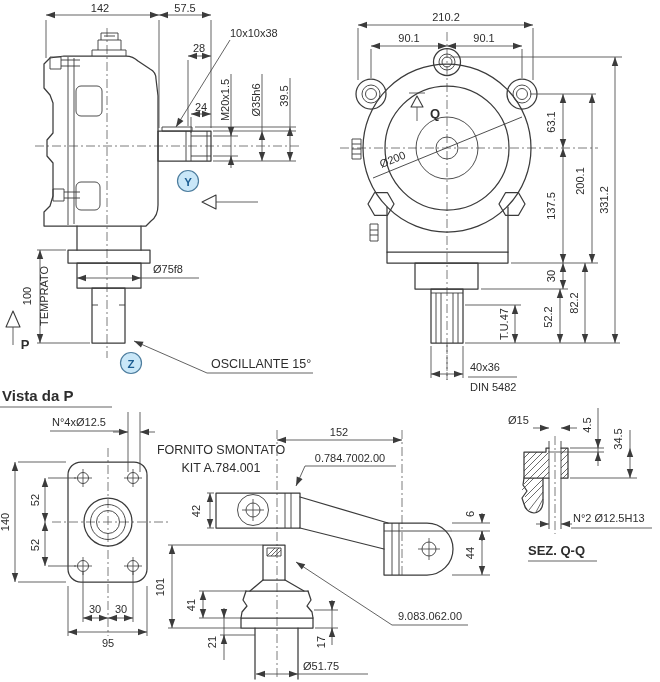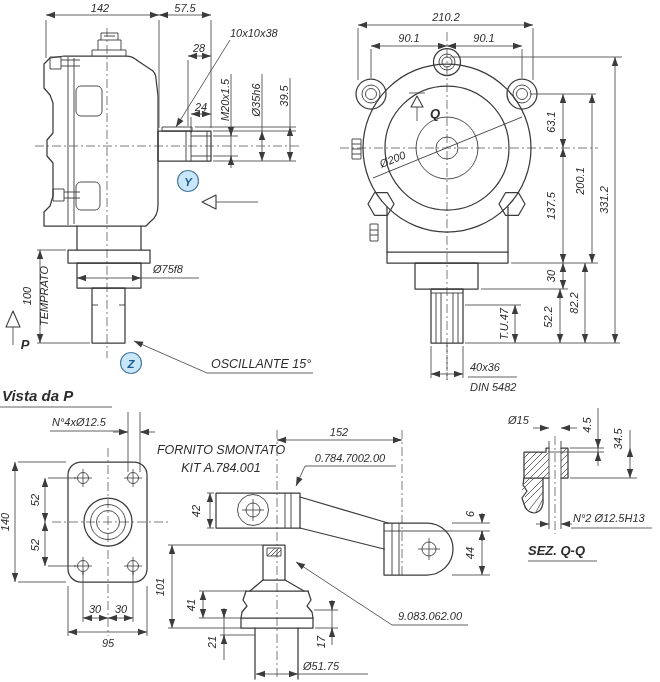--- a/index.html
+++ b/index.html
@@ -1,16 +1,16 @@
 <!DOCTYPE html>
 <html><head>
 <meta charset="utf-8">
 <style>
   html,body { margin:0; padding:0; background:#ffffff; }
-  .canvas { width:660px; height:682px; position:relative; background:#ffffff; overflow:hidden;font-style:italic; }
+  .canvas { width:660px; height:682px; position:relative; background:#ffffff; overflow:hidden; }
   svg { display:block; }
   .o  { fill:none; stroke:#3b3b3b; stroke-width:1.25; stroke-linejoin:round; stroke-linecap:round; }
   .t  { fill:none; stroke:#3b3b3b; stroke-width:0.9; stroke-linejoin:round; }
   .d  { fill:none; stroke:#474747; stroke-width:0.85; }
   .cl { fill:none; stroke:#5a5a5a; stroke-width:0.8; stroke-dasharray:9 3 2 3; }
   .hx { fill:none; stroke:#3b3b3b; stroke-width:0.75; }
   .wf { fill:#ffffff; stroke:#3b3b3b; stroke-width:1.1; stroke-linejoin:round; }
   text { font-family:"Liberation Sans","DejaVu Sans",sans-serif; font-size:11px; fill:#2d2d2d; }
   .ttl { font-size:15px; font-weight:bold; }
   .ttl2{ font-size:13px; font-weight:bold; }

